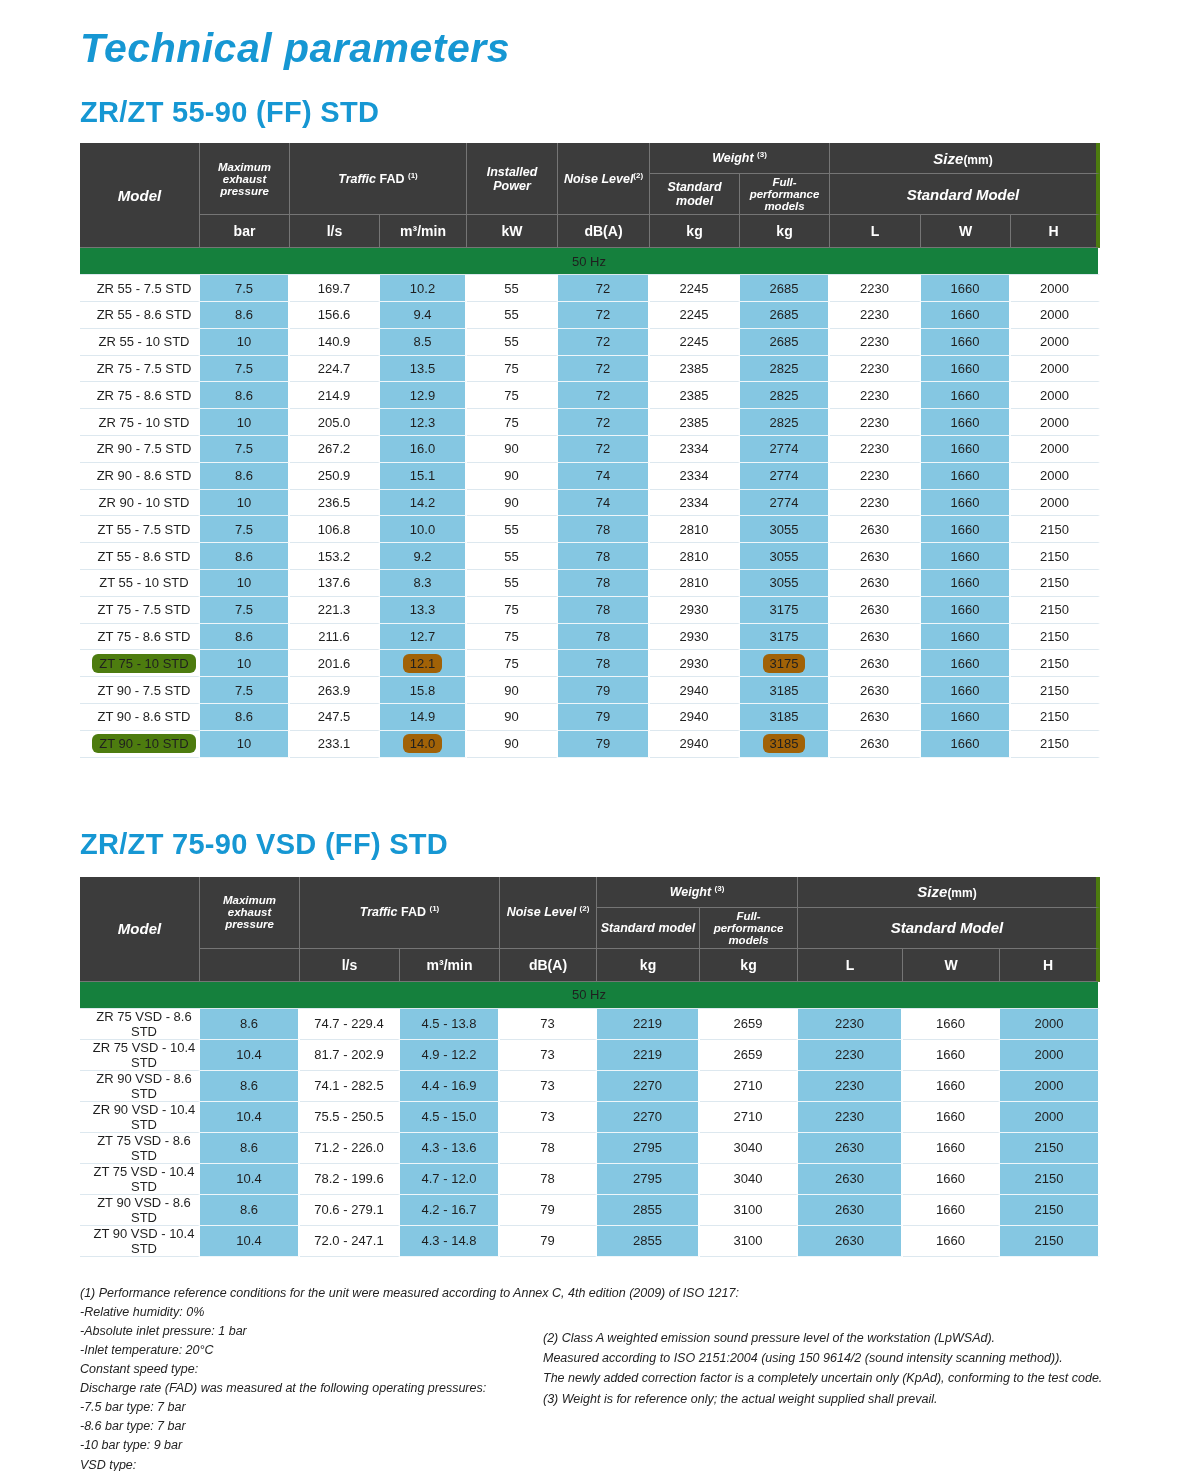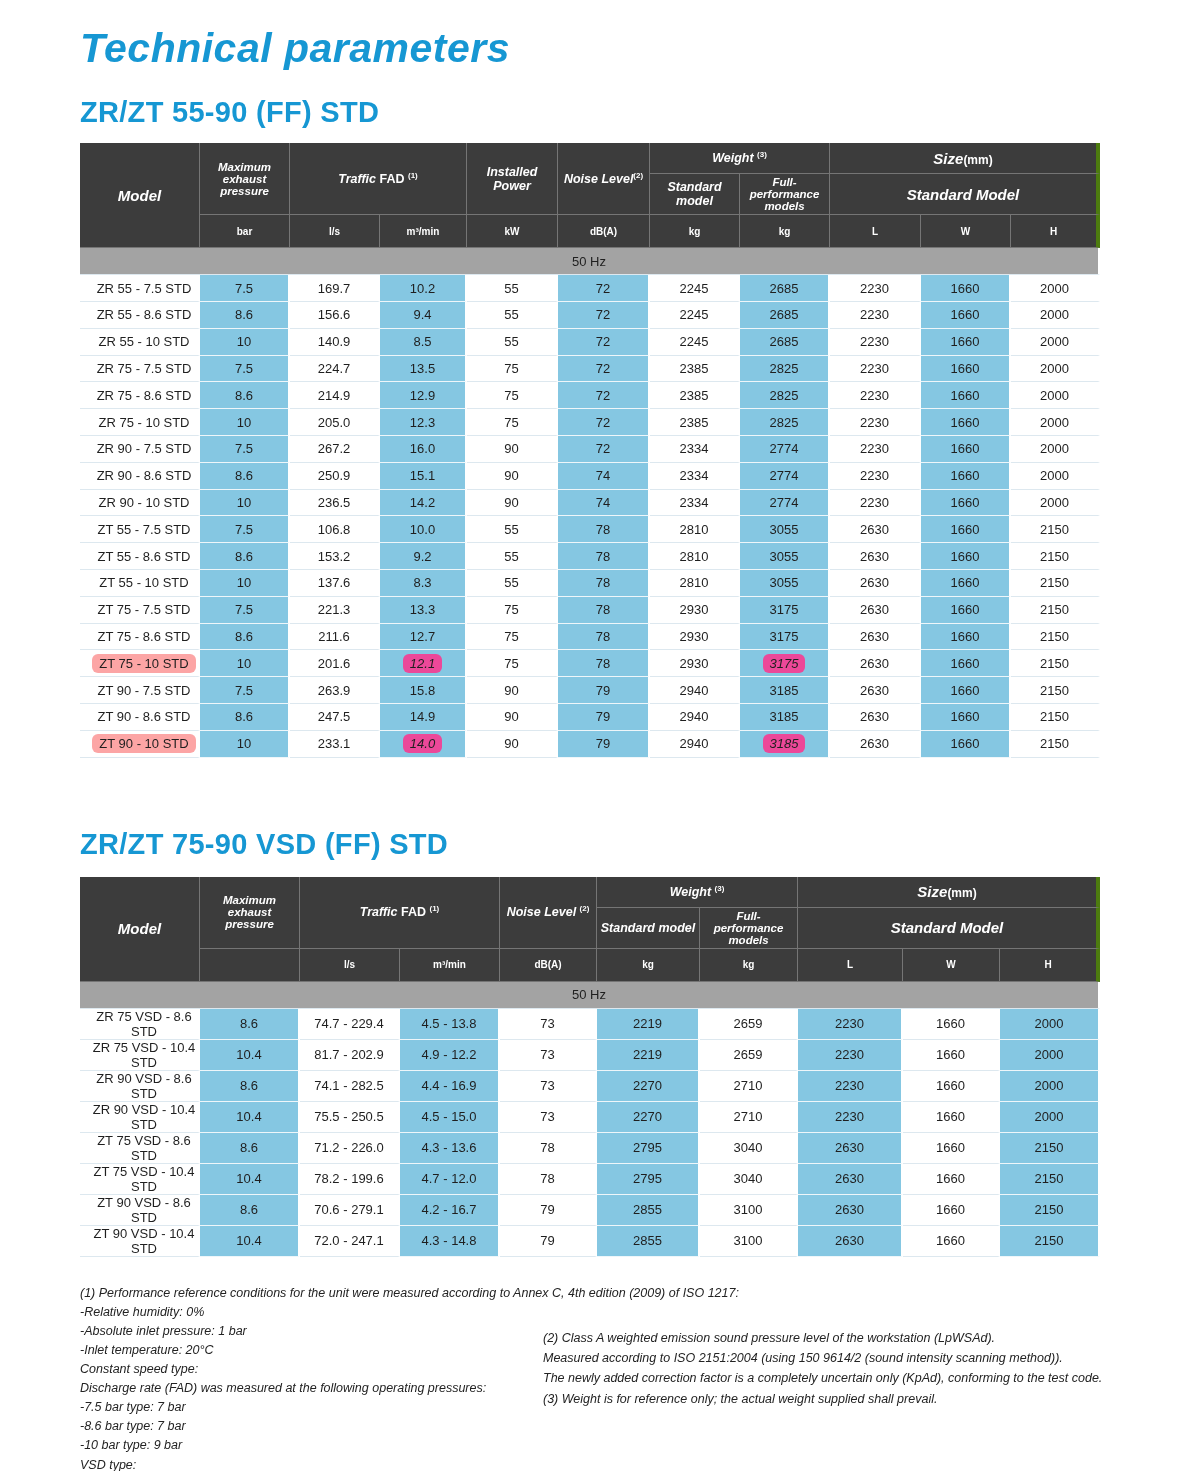--- a/index.html
+++ b/index.html
@@ -29,40 +29,40 @@
   table.spec th {
     background:#3c3c3c; color:#ffffff; font-weight:bold;
     border-right:1px solid #757575; border-bottom:1px solid #757575;
     text-align:center; vertical-align:middle; padding:2px 3px;
   }
   table.spec th:last-child { border-right:4px solid #4d7c0f; }
   table.spec th.it { font-style:italic; font-size:12.5px; }
   tr.hrow1 th { height:31px; }
   tr.hrow2 th { height:30px; font-size:11.5px; font-style:italic; }
   tr.hrow2 th.size-std { font-size:15px; font-style:italic; }
-  tr.hrow3 th { height:33px; font-size:10px; font-style:normal; }
+  tr.hrow3 th { height:33px; font-size:14px; font-style:normal; }
   th .reg { font-style:normal; }
   th sup { font-size:8px; font-style:normal; vertical-align:super; line-height:0; }
 
   td.band-cell {
-    background:#a3a3a3; color:#2c2c2c; text-align:left;
+    background:#15803d; color:#2c2c2c; text-align:left;
     padding:0 0 0 10px; height:26px; font-size:13px;
     border-bottom:3px solid #ffffff;
   }
   table.spec td {
     height:26.8px; text-align:center; vertical-align:middle;
     border-right:2px solid #ffffff; border-bottom:1px solid #dde8ef;
     font-size:13px; color:#1f1f1f; padding:0;
   }
   table.spec td.blue { background:#85c7e2; border-bottom:1px solid #eef6fa; }
   table.spec td.model-cell { text-align:center; padding-left:10px; }
 
   .hl { display:inline-block; border-radius:6px; padding:2px 7px; }
-  .hl.yellow { background:#fca5a5; }
-  .hl.green  { background:#ec4899;font-style:italic; }
+  .hl.yellow { background:#4d7c0f; }
+  .hl.green  { background:#a16207; }
 
   .footnotes { position:relative; margin-top:27px; width:1104px;
     font-style:italic; font-size:12.5px; color:#232323; }
   .fn-left  { position:absolute; left:0;   top:0;    width:455px; line-height:19.1px; }
   .fn-right { position:absolute; left:463px; top:44px; width:610px; line-height:20.3px; }
   .fn-line { white-space:nowrap; }
 </style>
 </head>
 <body>
 

